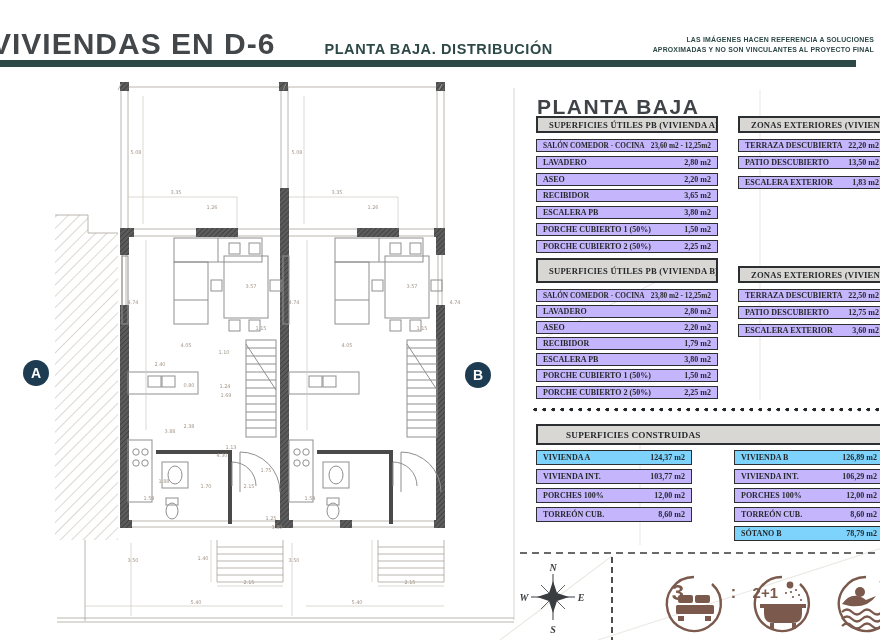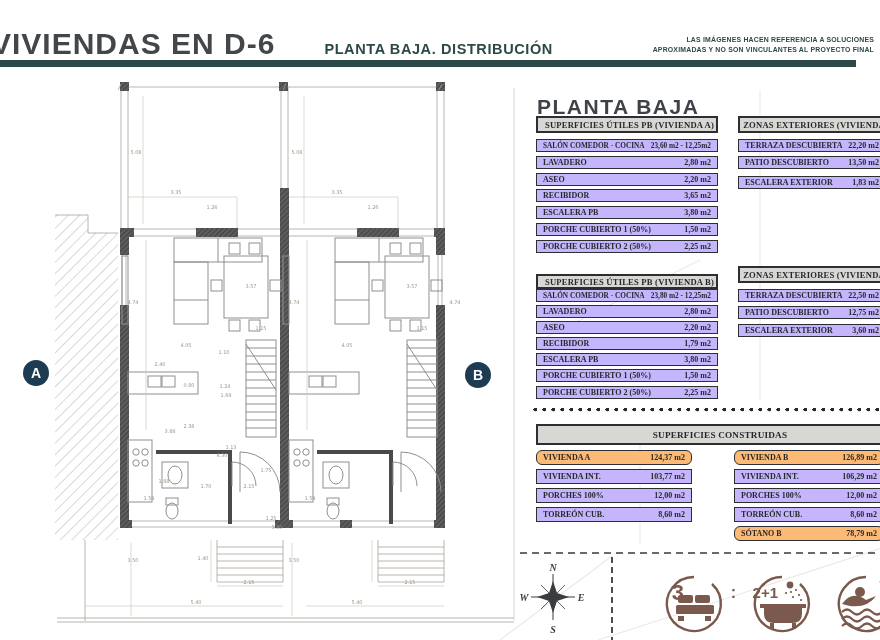--- a/index.html
+++ b/index.html
@@ -12,22 +12,22 @@
   #disclaimer{position:absolute;top:35px;right:6px;width:270px;text-align:right;z-index:5;
               font-size:6.9px;font-weight:bold;line-height:9.5px;color:#2d4947;letter-spacing:.2px;}
   #teal-bar{position:absolute;left:0;top:60px;width:856px;height:7px;background:#2d4947;z-index:5;}
   #panel-heading{position:absolute;left:537px;top:84px;font-weight:bold;font-size:21px;
                  letter-spacing:1.5px;color:#3f4347;z-index:5;margin-top:11px;}
   
   .tbox{position:absolute;box-sizing:border-box;border:1.6px solid #2c2f32;background:#c4b5fd;
         display:flex;justify-content:space-between;align-items:center;padding:0 6px;
         font-family:"Liberation Serif",serif;font-weight:bold;font-size:8px;color:#26292c;
         white-space:nowrap;z-index:4;}
-  .tbox.hdr{background:#d8d7d3;justify-content:center;padding-left:11px;font-size:8.6px;border-width:2px;letter-spacing:.2px;}
-  .tbox.fill{background:#fdba74;border-radius:6px;}
+  .tbox.hdr{background:#d8d7d3;justify-content:flex-start;padding-left:11px;font-size:8.6px;border-width:2px;letter-spacing:.2px;}
+  .tbox.fill{background:#7dd3fc;}
   .tbox.sm{font-size:7.3px;}
   .tbox.clip{padding-right:16px;}
   .tbox.clipb{padding-right:6px;}
   .val{margin-left:2px;}
   #dots{position:absolute;left:533px;top:407px;width:347px;height:6px;z-index:4;
         background:radial-gradient(circle at 2.2px 2.6px,#26292c 1.7px,transparent 2px);
         background-size:9px 6px;background-repeat:repeat-x;}
   svg{position:absolute;left:0;top:0;z-index:1;}
   #dim-labels text{font-family:"DejaVu Sans",sans-serif;font-size:5px;fill:#a3968a;text-anchor:middle;}
   .thin{stroke:#a8a29b;stroke-width:.8;fill:none;}
@@ -365,21 +365,21 @@
     </div>
   <div class="tbox clip" style="left:738px;top:156px;width:158px;height:13px">
       <span>PATIO DESCUBIERTO</span>
       <span class="val">13,50 m2</span>
     </div>
   <div class="tbox clip" style="left:738px;top:176px;width:158px;height:13px">
       <span>ESCALERA EXTERIOR</span>
       <span class="val">1,83 m2</span>
     </div>
 
-  <div class="tbox hdr" style="left:536px;top:274px;width:182px;height:15px">
+  <div class="tbox hdr" style="left:536px;top:258px;width:182px;height:25px">
       <span>SUPERFICIES ÚTILES PB (VIVIENDA B)</span>
     </div>
   <div class="tbox sm" style="left:536px;top:289px;width:182px;height:13px">
       <span>SALÓN COMEDOR - COCINA</span>
       <span class="val">23,80 m2 - 12,25m2</span>
     </div>
   <div class="tbox" style="left:536px;top:305px;width:182px;height:13px">
       <span>LAVADERO</span>
       <span class="val">2,80 m2</span>
     </div>

